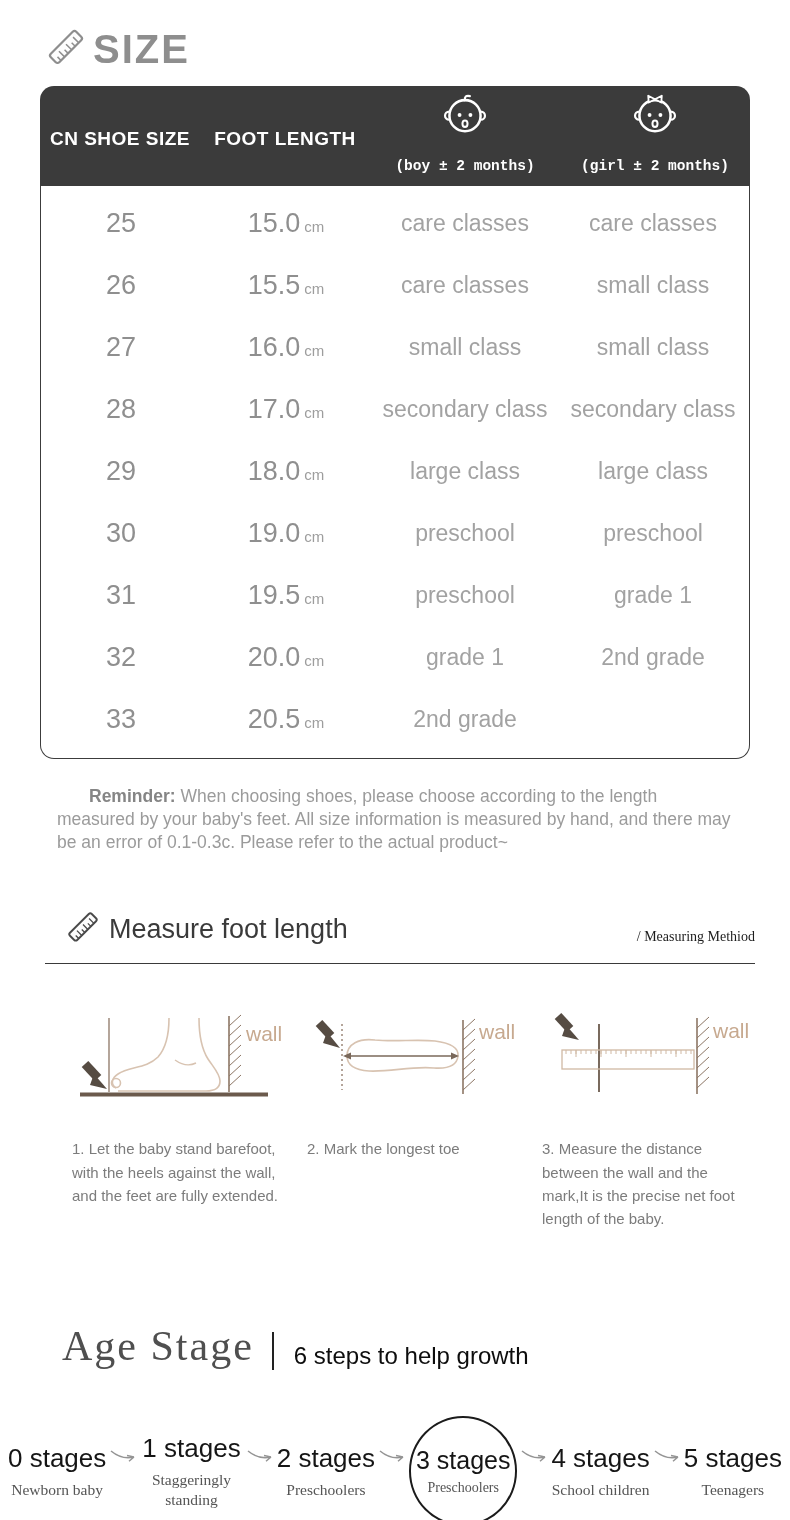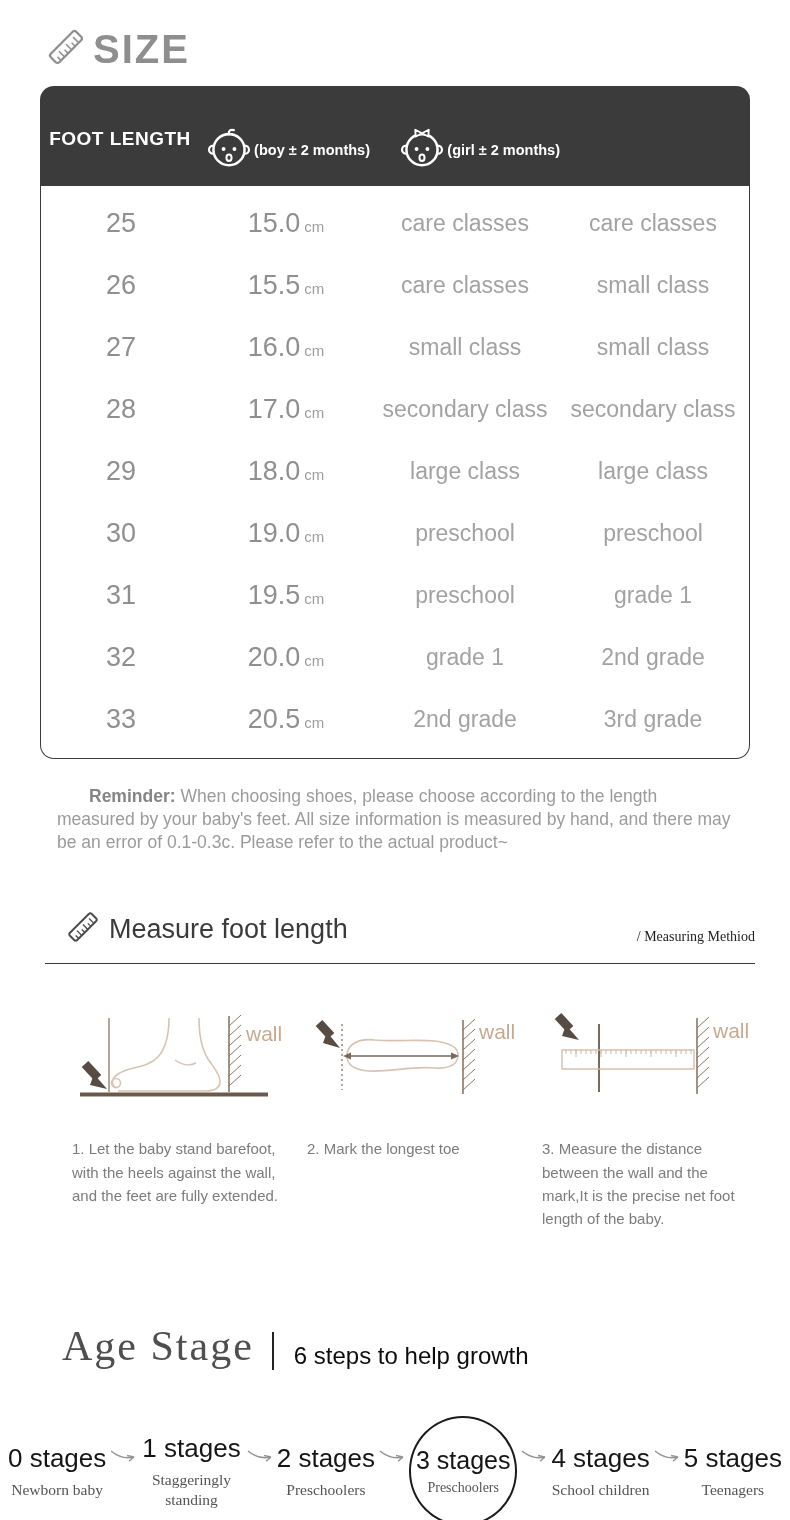--- a/index.html
+++ b/index.html
@@ -14,21 +14,21 @@
   .size-title { font-size:40px; font-weight:bold; letter-spacing:2px; color:#8e8e8e; }
 
   
   .size-table { width:710px; margin:14px 0 0 40px; }
   .st-header {
     display:grid; grid-template-columns:160px 170px 190px 190px;
     background:#3b3b3b; border-radius:14px 14px 0 0; height:100px;
     color:#fff; align-items:end;
   }
   .st-h-label { text-align:center; font-size:19px; font-weight:bold; letter-spacing:.5px; padding-bottom:36px; }
-  .st-h-baby { display:flex; flex-direction:row; align-items:center; justify-content:flex-end; padding-bottom:12px; gap:3px; }
+  .st-h-baby { display:flex; flex-direction:column; align-items:center; justify-content:flex-end; padding-bottom:12px; gap:17px;font-family:Liberation Mono, monospace; }
   .st-h-caption { font-size:14.5px; font-weight:bold; }
   .st-body {
     border:1.5px solid #3c3c3c; border-top:none; border-radius:0 0 14px 14px;
     padding:6px 0 8px 0;
   }
   .st-row { display:grid; grid-template-columns:160px 170px 188px 188px; height:62px; align-items:center; }
   .st-c { text-align:center; }
   .st-size { font-size:27px; color:#8f8f8f; }
   .st-len { font-size:27px; color:#8f8f8f; }
   .st-unit { font-size:15px; color:#9d9d9d; margin-left:4px; }
@@ -80,20 +80,21 @@
           <rect x="3" y="15" width="36" height="12" rx="2.5" fill="#fdfdfd" stroke="#8e8e8e" stroke-width="2.2"></rect>
           <path d="M8 27v-5M13 27v-8M18 27v-5M23 27v-8M28 27v-5M33 27v-8" stroke="#8e8e8e" stroke-width="1.5" fill="none"></path>
         </g>
       </svg>
     </span>
     <span class="size-title">SIZE</span>
   </div>
 
   <div class="size-table">
     <div class="st-header">
+      <div class="st-h-label">CN SHOE SIZE</div>
       <div class="st-h-label">FOOT LENGTH</div>
       <div class="st-h-baby">
         <span>
           <svg width="44" height="44" viewBox="0 0 26 26">
             <circle cx="3.6" cy="14" r="2.4" fill="none" stroke="#fff" stroke-width="1.3"></circle>
             <circle cx="22.4" cy="14" r="2.4" fill="none" stroke="#fff" stroke-width="1.3"></circle>
             <circle cx="13" cy="14" r="9.2" fill="#3b3b3b" stroke="#fff" stroke-width="1.5"></circle>
             <path d="M13 4.9 q-0.6 -3.2 2.9 -2.5" fill="none" stroke="#fff" stroke-width="1.3" stroke-linecap="round"></path>
             <circle cx="9.8" cy="13.6" r="1.15" fill="#fff"></circle>
             <circle cx="16.2" cy="13.6" r="1.15" fill="#fff"></circle>
@@ -164,21 +165,20 @@
       <div class="st-row">
         <div class="st-c st-size">32</div>
         <div class="st-c st-len"><span>20.0</span><span class="st-unit">cm</span></div>
         <div class="st-c st-class">grade 1</div>
         <div class="st-c st-class">2nd grade</div>
       </div>
       <div class="st-row">
         <div class="st-c st-size">33</div>
         <div class="st-c st-len"><span>20.5</span><span class="st-unit">cm</span></div>
         <div class="st-c st-class">2nd grade</div>
-        <div class="st-c st-class">3rd grade</div>
       </div>
     </div>
   </div>
 
   <p class="reminder"><b>Reminder:</b> <span>When choosing shoes, please choose according to the length measured by your baby's feet. All size information is measured by hand, and there may be an error of 0.1-0.3c. Please refer to the actual product~</span></p>
 
   <div class="measure-head">
     <div class="measure-title-wrap">
       <span>
         <svg width="36" height="36" viewBox="0 0 42 42">

